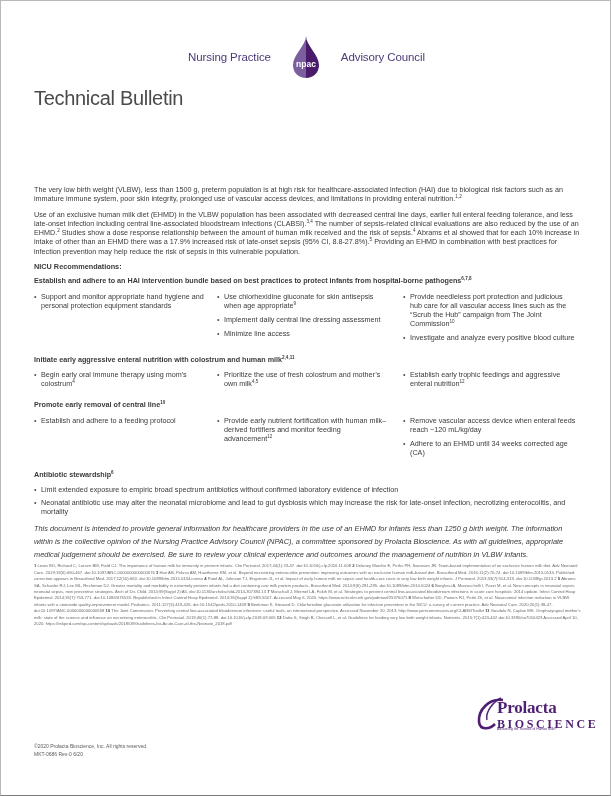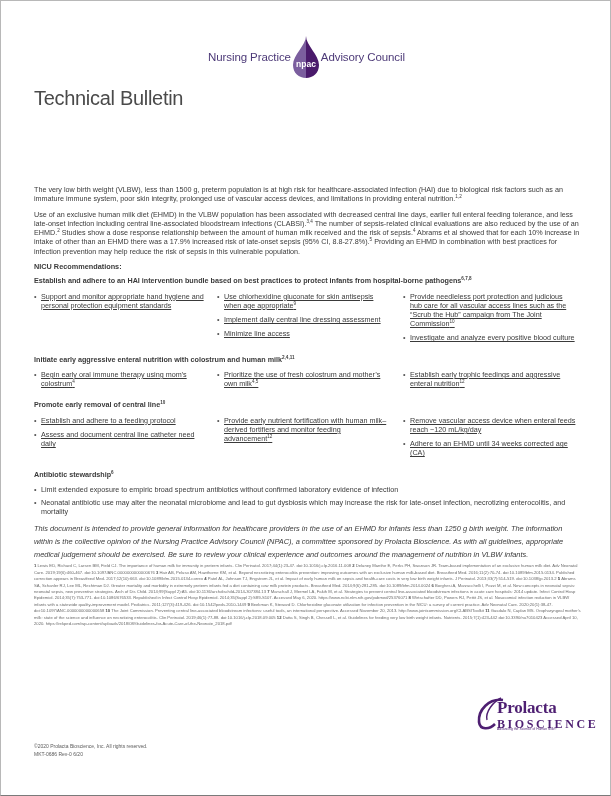--- a/index.html
+++ b/index.html
@@ -6,21 +6,21 @@
   body {
     width: 611px; height: 796px; overflow: hidden; position: relative;
     font-family: "Liberation Sans", sans-serif; color: #2b2b2b;
   }
   .page-frame {
     position: absolute; left: 0; top: 0; width: 609px; height: 794px;
     border: 1px solid #b8b8b8; border-bottom: 1px solid #7a7a7a; background: #fff;
   }
   .header {
     position: absolute; top: 33px; left: 0; width: 611px; height: 45px;
-    display: flex; justify-content: center; align-items: center; gap: 0;
+    display: flex; justify-content: center; align-items: center; gap: 20px;
   }
   .header-text { font-size: 11.5px; color: #4d3a78; letter-spacing: -0.1px; }
   .drop { width: 30px; height: 44px; display: block; }
 
   .kicker {
     position: absolute; left: 33px; top: 86px; font-size: 20px; color: #4a4a4a;
     font-family: "Liberation Sans", sans-serif; letter-spacing: -0.3px;
   }
   .title {
     position: absolute; left: 32px; top: 108px; width: 560px;
@@ -29,21 +29,21 @@
   }
   .content {
     position: absolute; left: 33px; top: 184px; width: 548px;
     font-size: 7.2px; line-height: 9.3px; color: #3a3a3a;
   }
   .content p { margin: 0 0 6px 0; }
   .sup { font-size: 4.6px; vertical-align: super; line-height: 0; }
   .rec-title { font-weight: bold; font-size: 7.3px; color: #3a3a3a; margin: 4px 0 5px 0; }
   .sub-heading { font-weight: bold; font-size: 7.2px; color: #3a3a3a; margin: 0 0 6px 0; }
   .cols { display: flex; margin-bottom: 7px; }
-  .col { padding-right: 6px; box-sizing: border-box; text-decoration: underline; }
+  .col { padding-right: 6px; box-sizing: border-box; }
   .col.c1 { width: 183px; }
   .col.c2 { width: 178px; }
   .col.c3 { width: 187px; padding-left: 8px; }
   .bullet {
     position: relative; padding-left: 7px; margin-bottom: 5px;
     font-size: 7.2px; line-height: 9.2px;
   }
   .bullet::before {
     content: "\2022"; position: absolute; left: 0; top: 0; color: #555;
   }
@@ -120,21 +120,20 @@
             <div class="bullet">Prioritize the use of fresh colostrum and mother’s own milk<span class="sup">4,5</span></div>
           </div>
           <div class="col c3">
             <div class="bullet">Establish early trophic feedings and aggressive enteral nutrition<span class="sup">12</span></div>
           </div>
         </div>
         <div class="sub-heading">Promote early removal of central line<span class="sup">10</span></div>
         <div class="cols">
           <div class="col c1">
             <div class="bullet">Establish and adhere to a feeding protocol</div>
-            <div class="bullet">Assess and document central line catheter need daily</div>
           </div>
           <div class="col c2">
             <div class="bullet">Provide early nutrient fortification with human milk–derived fortifiers and monitor feeding advancement<span class="sup">12</span></div>
           </div>
           <div class="col c3">
             <div class="bullet">Remove vascular access device when enteral feeds reach ~120 mL/kg/day</div>
             <div class="bullet">Adhere to an EHMD until 34 weeks corrected age (CA)</div>
           </div>
         </div>
         <div class="sub-heading">Antibiotic stewardship<span class="sup">6</span></div>

